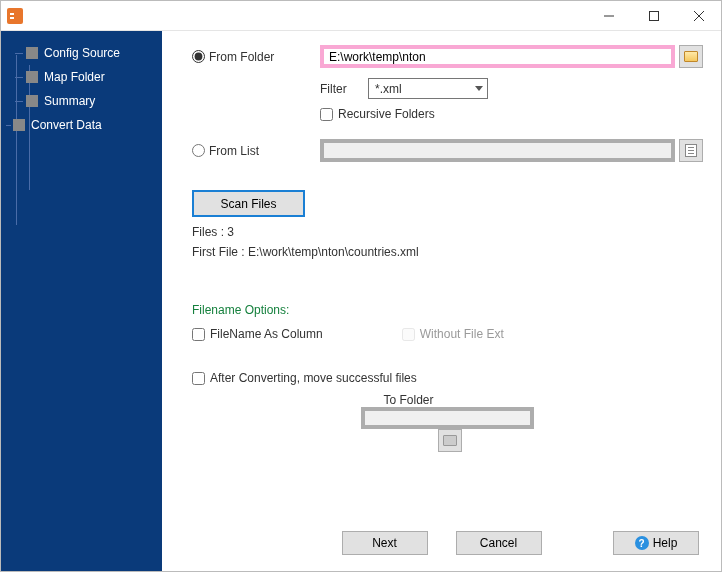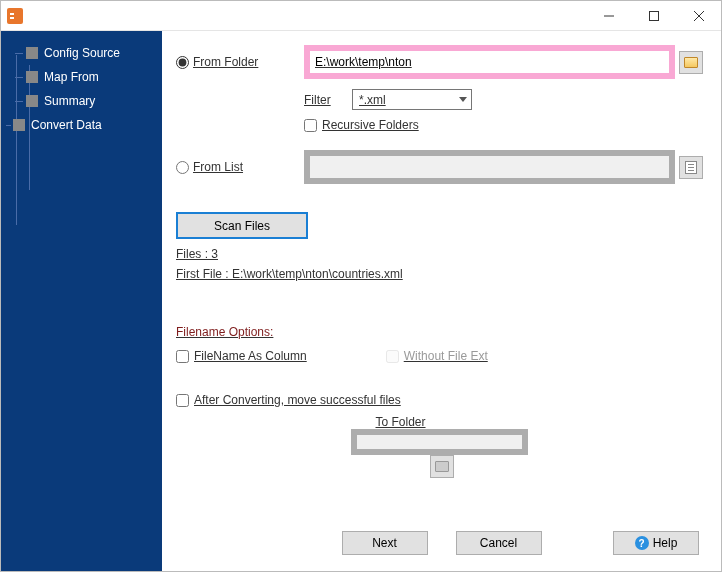--- a/index.html
+++ b/index.html
@@ -18,40 +18,40 @@
 .tree-line-v2 { position: absolute; left: 28px; top: 34px; width: 1px; height: 125px; background: #4a6ca8; }
 .tree-item { display: flex; align-items: center; gap: 6px; padding: 5px 2px; position: relative; }
 .tree-item.root { margin-left: 4px; }
 .tree-item.child { margin-left: 17px; }
 .tree-line-h { position: absolute; width: 8px; height: 1px; background: #4a6ca8; left: -9px; top: 50%; }
 .sq { width: 12px; height: 12px; border: 1px solid #888; background: #888; flex-shrink: 0; }
 .sq.active { background: #0fd24a; border-color: #0fd24a; }
 .tree-label { color: #fff; }
 .tree-label.active { font-weight: 600; }
 .main { flex: 1; background: #fff; display: flex; flex-direction: column; }
-.form-area { flex: 1; padding: 14px 18px 0 14px; color: #333; text-decoration: underline; }
+.form-area { flex: 1; padding: 14px 18px 0 30px; color: #333; }
 .row { display: flex; align-items: center; margin-bottom: 10px; }
 .radio-col { width: 128px; display: flex; align-items: center; gap: 4px; }
 input[type=radio], input[type=checkbox] { width: 13px; height: 13px; accent-color: #333; }
-.text-input { flex: 1; height: 34px; border: 6px solid #f9a8d4; padding: 0 5px; background: #fff; }
+.text-input { flex: 1; height: 23px; border: 4px solid #f9a8d4; padding: 0 5px; background: #fff; }
 .text-input.disabled { background: #f0f0f0; color: #888; border-color: #adadad; }
 .icon-btn { width: 24px; height: 23px; border: 1px solid #adadad; background: #e1e1e1; margin-left: 4px; display: flex; align-items: center; justify-content: center; }
 .folder-icon { width: 14px; height: 11px; border: 1px solid #c0872a; background: linear-gradient(#ffe9a8,#f5c860); border-radius: 1px; position: relative; }
 .folder-icon.disabled { border-color: #999; background: #ccc; }
 .list-icon { width: 12px; height: 13px; border: 1px solid #888; background: #fff; position: relative; }
 .list-icon::before { content: ""; position: absolute; left: 2px; top: 2px; right: 2px; height: 1px; background: #888; box-shadow: 0 3px 0 #888, 0 6px 0 #888; }
 .filter-row { display: flex; align-items: center; margin-bottom: 8px; }
 .filter-label { width: 48px; margin-left: 128px; }
 .combo { width: 120px; height: 21px; border: 1px solid #767676; display: flex; align-items: center; justify-content: space-between; padding: 0 4px 0 6px; }
 .chevron { width: 0; height: 0; border-left: 4px solid transparent; border-right: 4px solid transparent; border-top: 5px solid #555; }
 .cb-row { display: flex; align-items: flex-end; gap: 5px; margin-left: 128px; margin-bottom: 18px; }
-.scan-btn { width: 132px; height: 27px; border: 2px solid #1a7fd4; background: #e1e1e1; color: #000; margin-bottom: 8px; }
+.scan-btn { width: 113px; height: 27px; border: 2px solid #1a7fd4; background: #e1e1e1; color: #000; margin-bottom: 8px; }
 .info-line { margin-bottom: 6px; color: #333; }
 .section-gap { height: 38px; }
-.section-header { margin-bottom: 10px; color: #7f1d1d; }
+.section-header { margin-bottom: 10px; color: #15803d; }
 .inline-checks { display: flex; align-items: center; gap: 79px; margin-bottom: 30px; }
 .cb-inline { display: flex; align-items: center; gap: 5px; }
 .cb-inline.disabled { color: #9a9a9a; }
 .cb-inline.disabled input { opacity: 0.5; }
 .to-folder-row { display: flex; align-items: center; margin-top: 8px; flex-direction: column; }
 .to-folder-label { width: 128px; }
 .button-bar { height: 48px; border-top: 0; display: flex; align-items: center; justify-content: center; gap: 28px; padding: 0 20px 8px; position: relative; }
 .std-btn { width: 86px; height: 24px; border: 1px solid #adadad; background: #e1e1e1; color: #000; display: flex; align-items: center; justify-content: center; gap: 4px; }
 .help-container { position: absolute; right: 22px; }
 .help-icon { width: 14px; height: 14px; border-radius: 50%; background: #2a90e0; color: #fff; font-size: 10px; font-weight: bold; display: flex; align-items: center; justify-content: center; }
@@ -89,21 +89,21 @@
       <div class="tree-line-v"></div>
       <div class="tree-line-v2"></div>
       <div class="tree-item child">
         <div class="tree-line-h"></div>
         <div class="sq"></div>
         <span class="tree-label">Config Source</span>
       </div>
       <div class="tree-item child">
         <div class="tree-line-h"></div>
         <div class="sq"></div>
-        <span class="tree-label">Map From</span>
+        <span class="tree-label">Map Folder</span>
       </div>
       <div class="tree-item child">
         <div class="tree-line-h"></div>
         <div class="sq"></div>
         <span class="tree-label">Summary</span>
       </div>
       <div class="tree-item root">
         <div class="tree-line-h" style="left:-5px;width:5px;"></div>
         <div class="sq"></div>
         <span class="tree-label">Convert Data</span>

